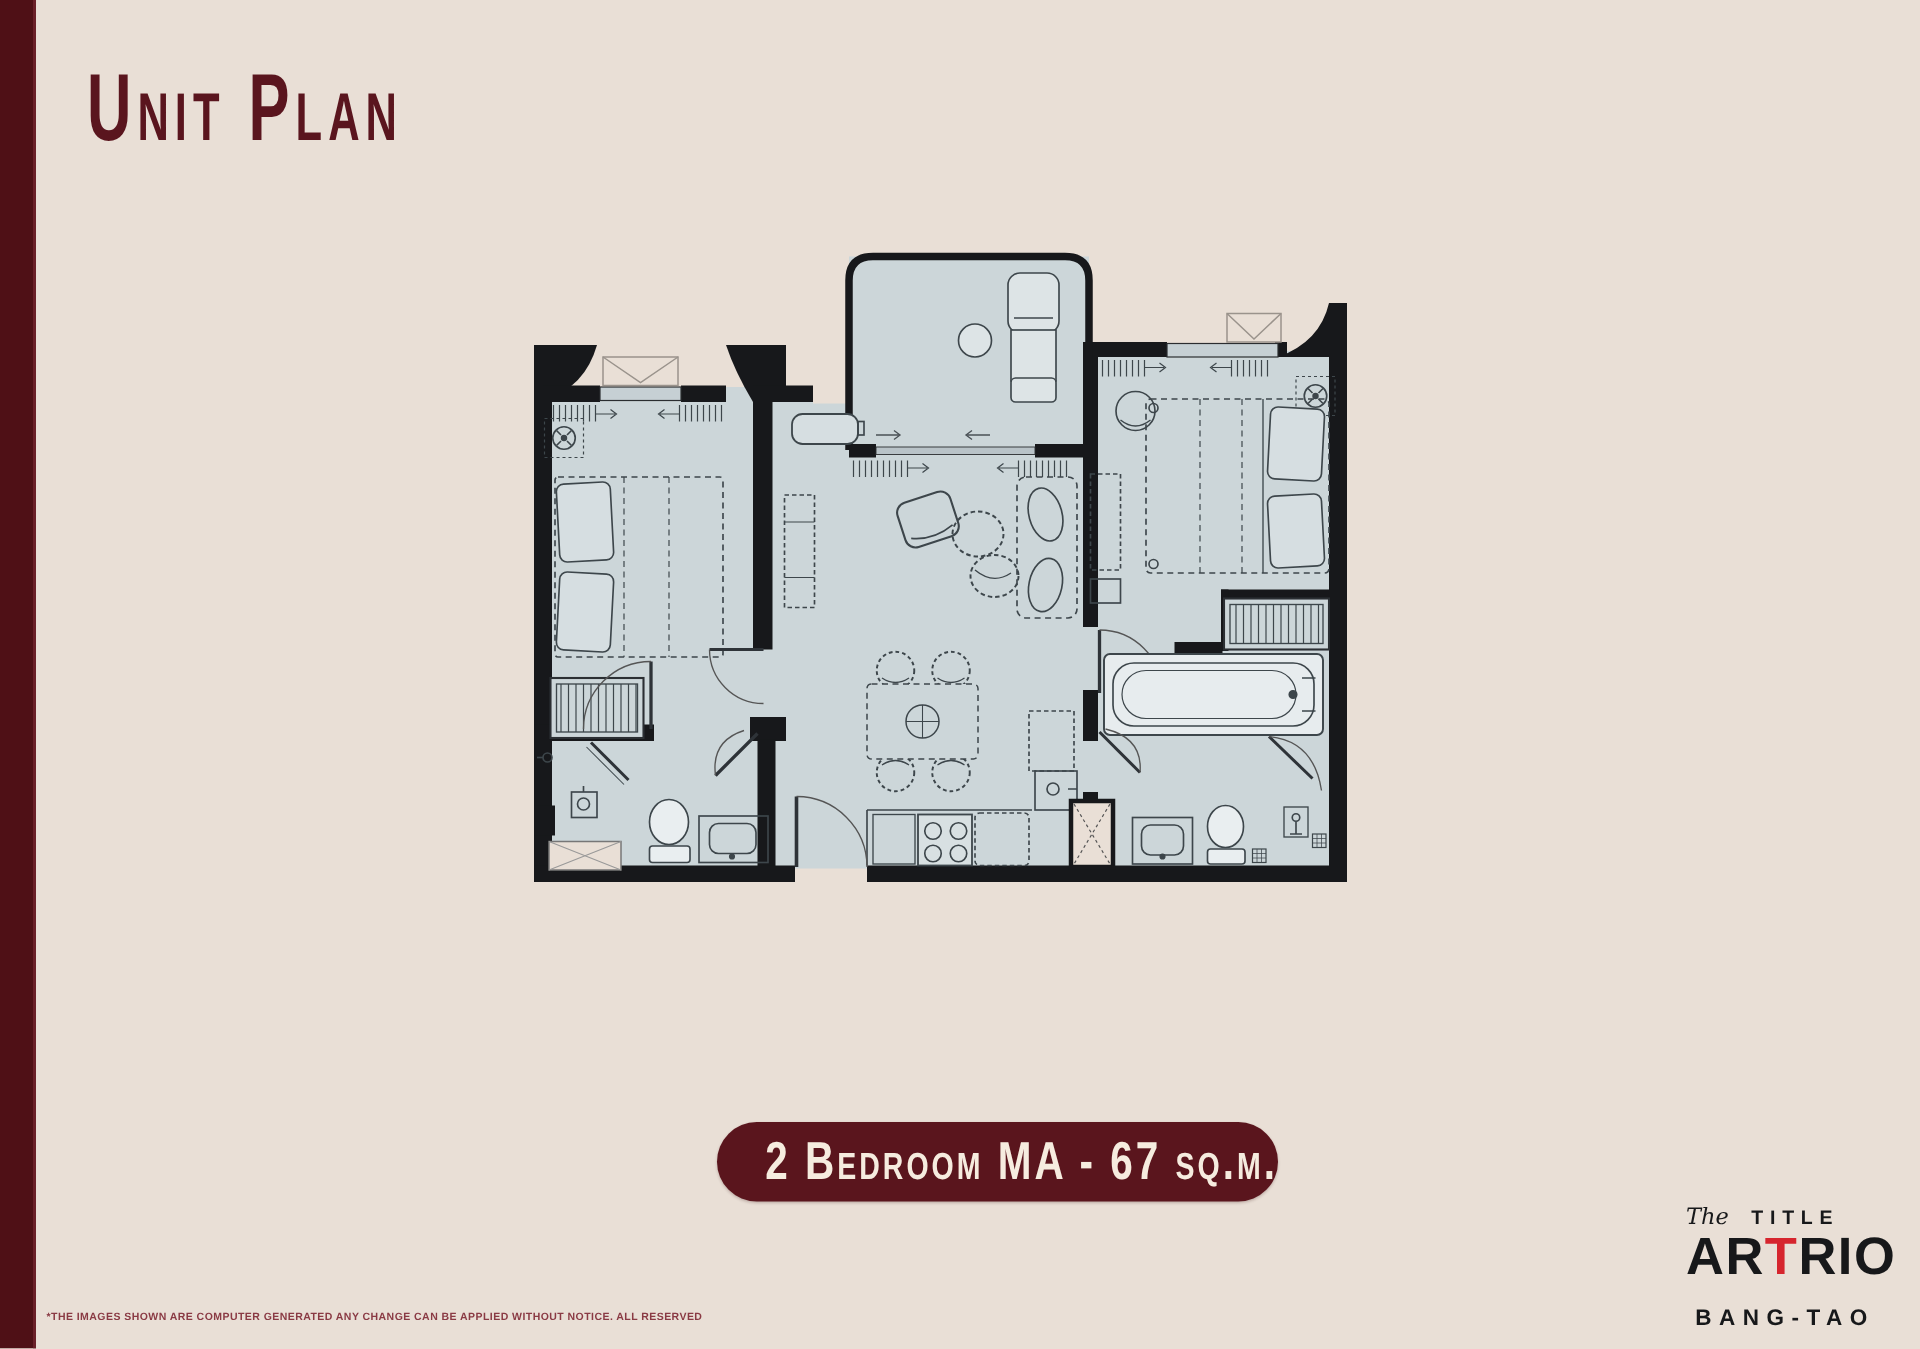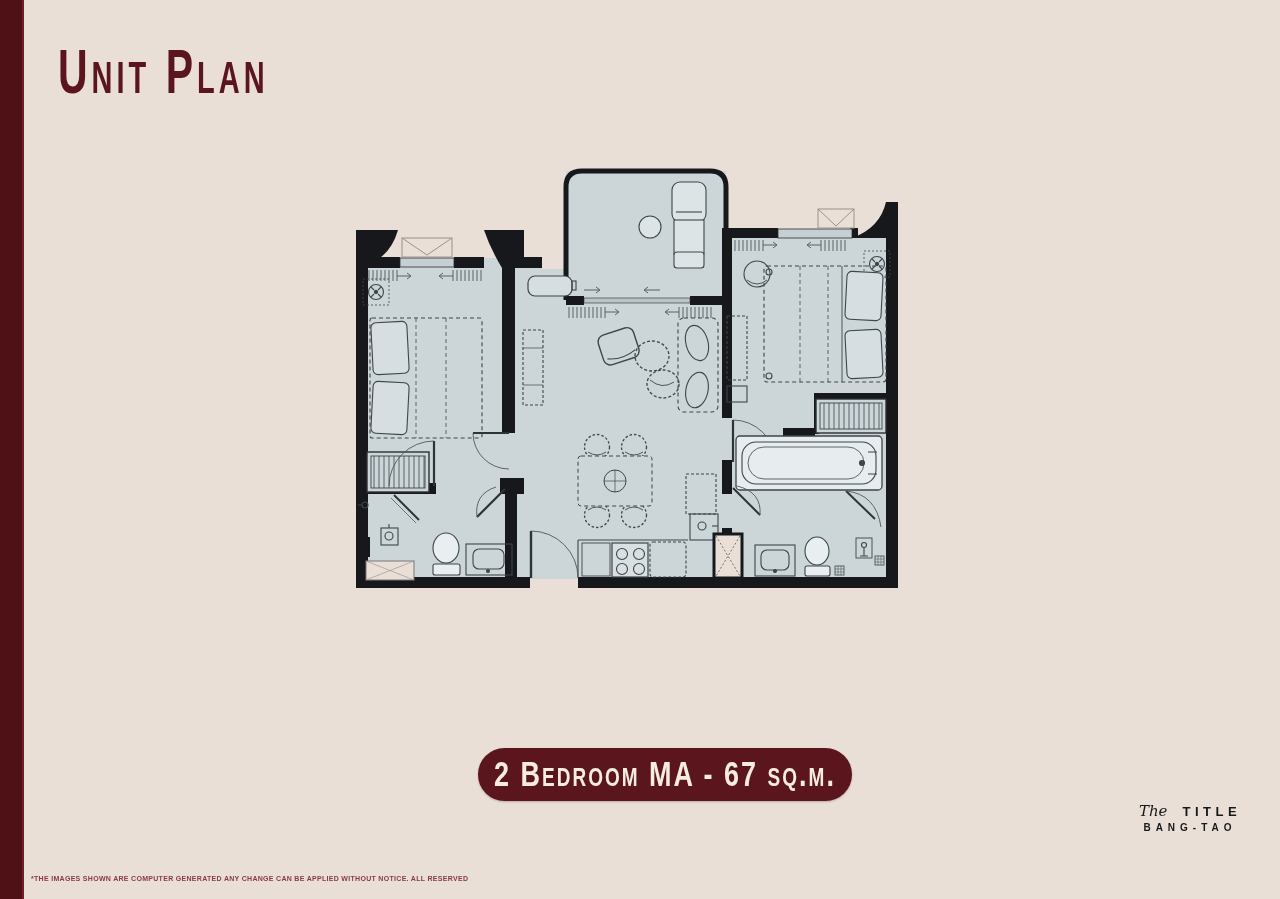--- a/index.html
+++ b/index.html
@@ -16,38 +16,38 @@
     position:absolute;left:58px;top:36px;margin:0;
     font-size:41px;font-weight:700;color:#5a151e;
     font-variant:small-caps;letter-spacing:4px;
     transform:scaleY(1.55);transform-origin:top left;
     white-space:nowrap;
   }
   .plan-wrap{position:absolute;left:340px;top:150px;width:570px;height:445px;}
   .badge{
     position:absolute;left:478px;top:748px;width:374px;height:53px;
     background:#5a151d;border-radius:28px;
-    display:flex;align-items:center;justify-content:center;
+    display:flex;align-items:center;justify-content:flex-end;
     box-shadow:0 1px 2px rgba(60,20,20,.25);
   }
   .badge span{
     font-size:27px;font-weight:700;color:#f6ecdf;
     font-variant:small-caps;letter-spacing:2px;
     transform:scaleY(1.32);white-space:nowrap;
   }
   .logo{
     position:absolute;left:1124px;top:804px;width:132px;
     text-align:center;color:#17181a;user-select:none;
   }
-  .logo-line1{display:flex;align-items:baseline;justify-content:center;gap:3px;}
+  .logo-line1{display:flex;align-items:baseline;gap:3px;}
   .logo-the{font-family:"DejaVu Serif",serif;font-style:italic;font-size:15px;line-height:1;}
   .logo-title{font-size:13px;font-weight:700;letter-spacing:4.5px;line-height:1;margin-left:12px;}
   .logo-artrio{font-size:35px;font-weight:800;letter-spacing:1px;line-height:1.0;margin-top:1px;white-space:nowrap;}
   .logo-artrio .red{color:#d6252e;}
-  .logo-location{font-size:10px;font-weight:700;letter-spacing:5px;margin-top:3px;white-space:nowrap;}
+  .logo-location{font-size:15px;font-weight:700;letter-spacing:5px;margin-top:15px;white-space:nowrap;}
   .disclaimer{
     position:absolute;left:31px;top:875px;
     font-size:7px;letter-spacing:.3px;color:#8a3a44;font-weight:700;
     white-space:nowrap;
   }
   svg .wall{fill:#17181b;}
   svg .floor{fill:#ccd6d9;}
 </style>
 </head>
 <body>
@@ -279,16 +279,17 @@
 
 <div class="badge">
   <span>2 Bedroom MA - 67 sq.m.</span>
 </div>
 
 <div class="logo">
   <div class="logo-line1">
     <span class="logo-the">The</span>
     <span class="logo-title">TITLE</span>
   </div>
+  <div class="logo-artrio"><span>AR</span><span class="red">T</span><span>RIO</span></div>
   <div class="logo-location">BANG-TAO</div>
 </div>
 
 <div class="disclaimer">*THE IMAGES SHOWN ARE COMPUTER GENERATED ANY CHANGE CAN BE APPLIED WITHOUT NOTICE. ALL RESERVED</div>
 
 </body></html>

